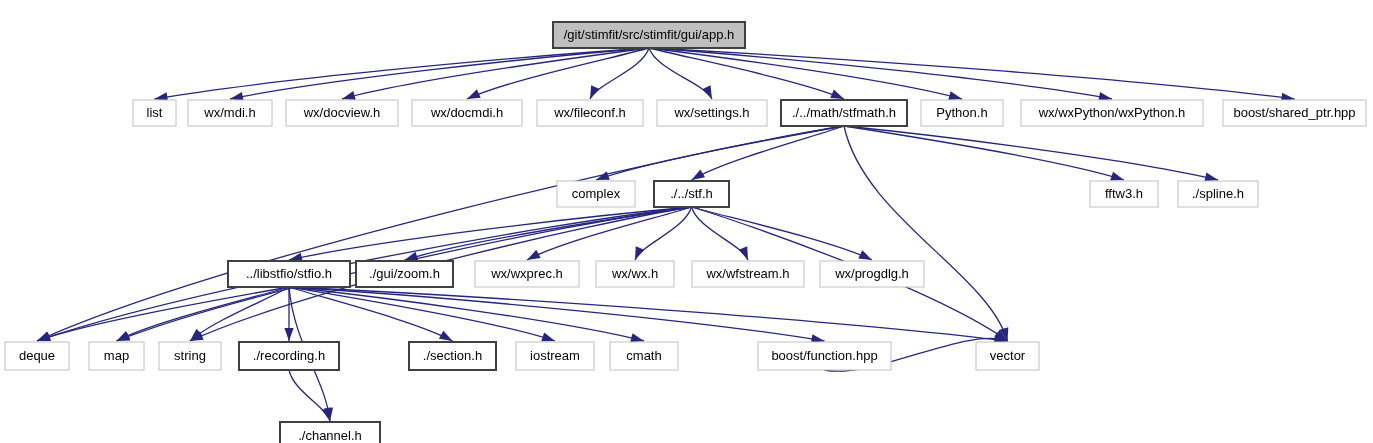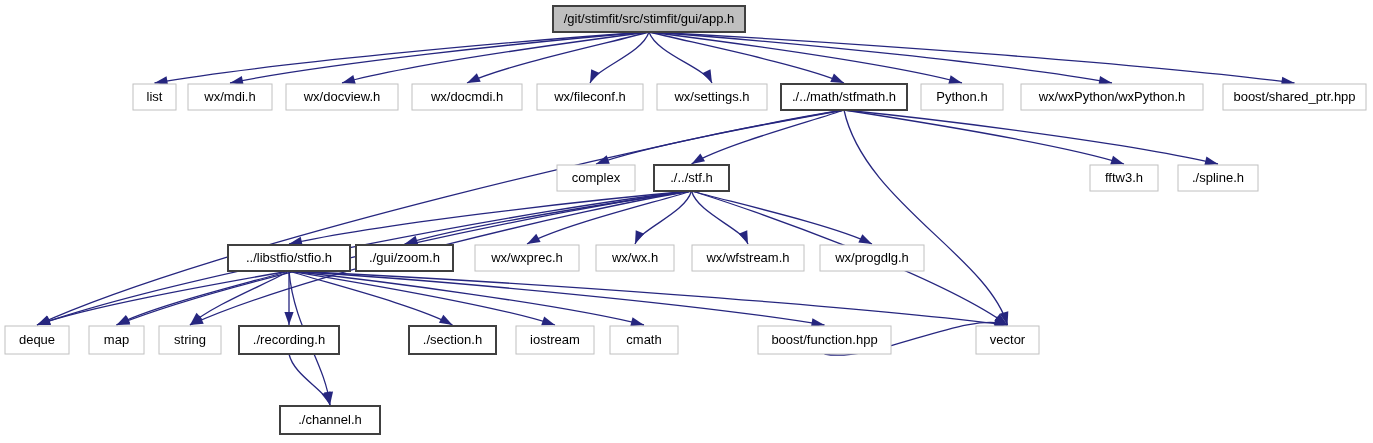--- a/index.html
+++ b/index.html
@@ -10,20 +10,21 @@
   body {
     width: 1373px;
     height: 443px;
     font-family: "Liberation Sans", sans-serif;
     overflow: hidden;
   }
   #graph-root {
     position: relative;
     width: 1373px;
     height: 319px;
+    margin-top: 16px;
   }
   #graph-svg {
     position: absolute;
     top: 0; left: 0;
     width: 1373px;
     height: 443px;
   }
   .node-rect {
     fill: #ffffff;
     stroke: #c0c0c0;

